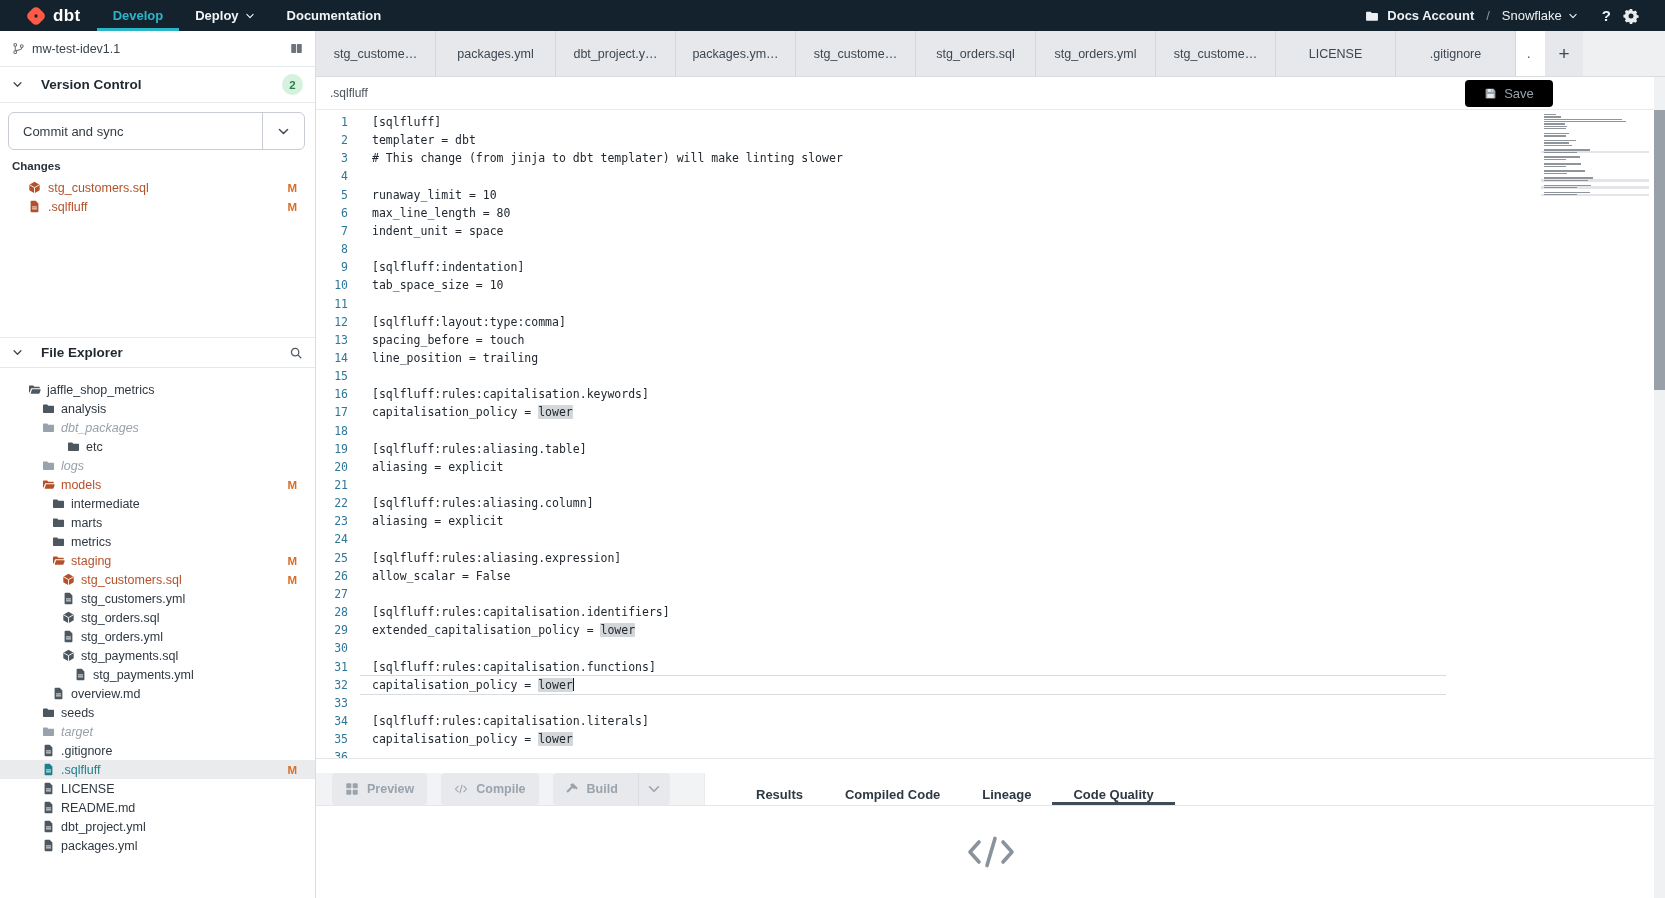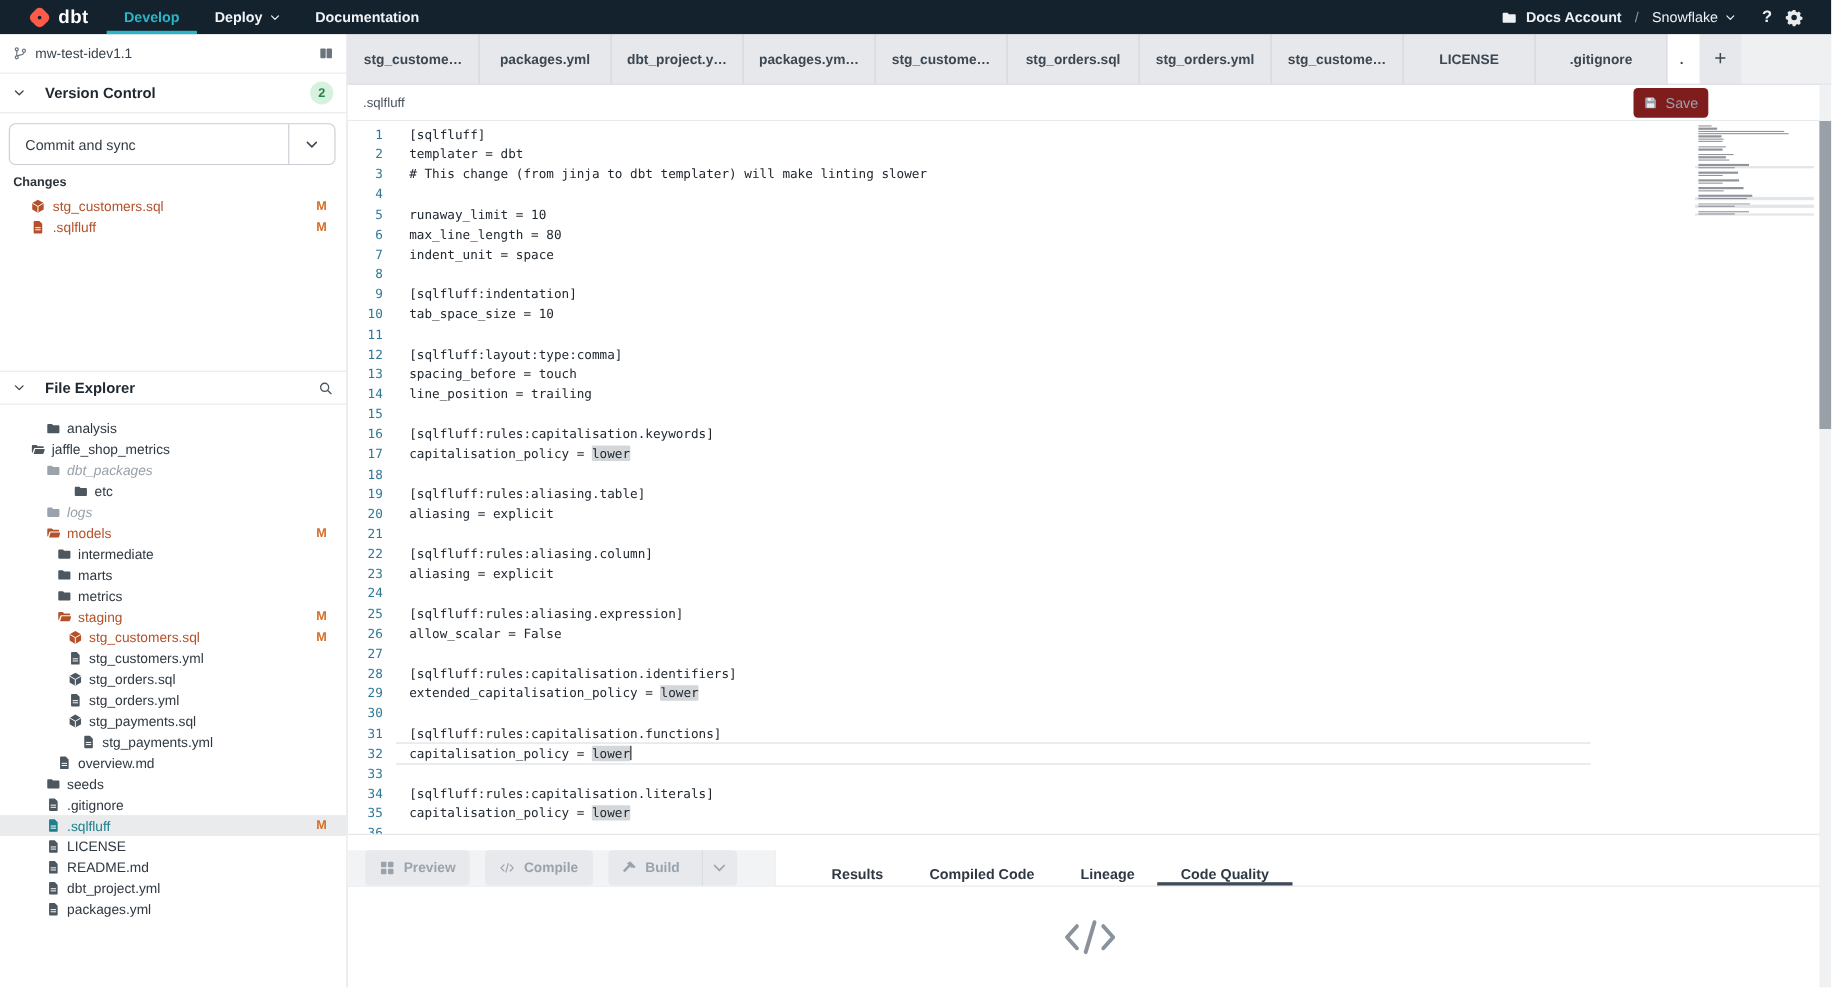--- a/index.html
+++ b/index.html
@@ -68,32 +68,32 @@
   .trow.muted .ic{color:#9aa2ab}
   .trow.mod{color:#b5512a}
   .trow.mod .ic{color:#b5512a}
   .trow.selected{background:#e9ebed;color:#1e808f}
   .trow.selected .ic{color:#1e808f}
 
   
   .tabbar{position:absolute;left:316px;top:31px;width:1349px;height:46px;background:#e6e8eb;
           display:flex;border-bottom:1px solid #dadde0;z-index:20}
   .etab{width:120px;flex:0 0 auto;border-right:1px solid #d2d6d9;display:flex;align-items:center;
-        justify-content:center;font-size:12.5px;font-weight:bold;color:#3c4752;cursor:pointer;
+        justify-content:center;font-size:12.5px;font-weight:normal;color:#3c4752;cursor:pointer;
         white-space:nowrap;overflow:hidden}
   .etab.partial{width:29px;background:#fff;justify-content:flex-start;padding-left:11px;border-right:none}
   .tab-add{width:38px;display:flex;align-items:center;justify-content:center;font-size:19px;
            color:#3f4a54;cursor:pointer}
   .tabbar-fill{flex:1;background:#eef0f2}
 
   
   .edheader{position:absolute;left:316px;top:77px;width:1349px;height:33px;background:#fff;
             border-bottom:1px solid #e8eaec;display:flex;align-items:center;padding-left:14px;
             font-size:12px;color:#4a545e;z-index:15}
-  .save-btn{position:absolute;right:112px;top:3px;width:68px;height:27px;background:#7f1d1d;
+  .save-btn{position:absolute;right:112px;top:3px;width:88px;height:27px;background:#000000;
             border-radius:4px;display:flex;align-items:center;justify-content:center;gap:7px;
             color:#98a2ab;font-size:13px;cursor:default}
   .save-btn .ic{color:#98a2ab}
 
   
   .editor{position:absolute;left:316px;top:110px;width:1349px;height:648px;background:#fff;
           font-family:"DejaVu Sans Mono","Liberation Mono",monospace;font-size:11.5px;z-index:5}
   .cl{position:absolute;left:0;right:0;height:18.15px;line-height:18.15px;white-space:pre}
   .num{position:absolute;left:0;width:32px;text-align:right;color:#2e7797}
   .txt{position:absolute;left:56px;color:#212830}
@@ -267,37 +267,37 @@
         </span>
       <span>File Explorer</span>
       <span class="search ic">
           <svg viewBox="0 0 16 16" fill="none" stroke="currentColor" stroke-width="1.4">
             <circle cx="7" cy="7" r="4.2"></circle>
             <path d="M10.2 10.2L14 14"></path>
           </svg>
         </span>
     </div>
     <div id="file-tree">
-        <div class="trow" style="padding-left:42px">
-          <span class="ic">
-            <svg viewBox="0 0 16 16">
-              <path fill="currentColor" d="M1.2 4.2c0-.7.5-1.2 1.2-1.2h3.4c.4 0 .7.1.9.4l1 1.1h5.9c.7 0 1.2.5 1.2 1.2v6.5c0 .7-.5 1.2-1.2 1.2H2.4c-.7 0-1.2-.5-1.2-1.2V4.2z"></path>
-            </svg>
-          </span>
-          <span>analysis</span>
-        </div>
         <div class="trow" style="padding-left:28px">
           <span class="ic">
             <svg viewBox="0 0 16 16">
               <path fill="currentColor" d="M1.2 4.2c0-.7.5-1.2 1.2-1.2h3.4c.4 0 .7.1.9.4l1 1.1h5.6c.7 0 1.2.5 1.2 1.2v.8H4.7c-.6 0-1.1.4-1.3 1L2 11.9c-.5-.1-.8-.6-.8-1.1V4.2z"></path>
               <path fill="currentColor" d="M4.9 7.6h9.8c.6 0 1 .6.8 1.2l-1.2 3.6c-.2.5-.6.8-1.1.8H3.2l1.7-5.6z"></path>
             </svg>
           </span>
           <span>jaffle_shop_metrics</span>
         </div>
+        <div class="trow" style="padding-left:42px">
+          <span class="ic">
+            <svg viewBox="0 0 16 16">
+              <path fill="currentColor" d="M1.2 4.2c0-.7.5-1.2 1.2-1.2h3.4c.4 0 .7.1.9.4l1 1.1h5.9c.7 0 1.2.5 1.2 1.2v6.5c0 .7-.5 1.2-1.2 1.2H2.4c-.7 0-1.2-.5-1.2-1.2V4.2z"></path>
+            </svg>
+          </span>
+          <span>analysis</span>
+        </div>
         <div class="trow muted" style="padding-left:42px">
           <span class="ic">
             <svg viewBox="0 0 16 16">
               <path fill="currentColor" d="M1.2 4.2c0-.7.5-1.2 1.2-1.2h3.4c.4 0 .7.1.9.4l1 1.1h5.9c.7 0 1.2.5 1.2 1.2v6.5c0 .7-.5 1.2-1.2 1.2H2.4c-.7 0-1.2-.5-1.2-1.2V4.2z"></path>
             </svg>
           </span>
           <span>dbt_packages</span>
         </div>
         <div class="trow" style="padding-left:67px">
           <span class="ic">
@@ -427,20 +427,28 @@
           </span>
           <span>overview.md</span>
         </div>
         <div class="trow" style="padding-left:42px">
           <span class="ic">
             <svg viewBox="0 0 16 16">
               <path fill="currentColor" d="M1.2 4.2c0-.7.5-1.2 1.2-1.2h3.4c.4 0 .7.1.9.4l1 1.1h5.9c.7 0 1.2.5 1.2 1.2v6.5c0 .7-.5 1.2-1.2 1.2H2.4c-.7 0-1.2-.5-1.2-1.2V4.2z"></path>
             </svg>
           </span>
           <span>seeds</span>
+        </div>
+        <div class="trow muted" style="padding-left:42px">
+          <span class="ic">
+            <svg viewBox="0 0 16 16">
+              <path fill="currentColor" d="M1.2 4.2c0-.7.5-1.2 1.2-1.2h3.4c.4 0 .7.1.9.4l1 1.1h5.9c.7 0 1.2.5 1.2 1.2v6.5c0 .7-.5 1.2-1.2 1.2H2.4c-.7 0-1.2-.5-1.2-1.2V4.2z"></path>
+            </svg>
+          </span>
+          <span>target</span>
         </div>
         <div class="trow" style="padding-left:42px">
           <span class="ic">
             <svg viewBox="0 0 16 16">
               <path fill="currentColor" d="M3.2 2c0-.6.4-1 1-1h5.3l3.3 3.3V14c0 .6-.4 1-1 1H4.2c-.6 0-1-.4-1-1V2z"></path>
               <rect x="5" y="8" width="6" height="1.1" fill="#fff"></rect>
               <rect x="5" y="10.4" width="6" height="1.1" fill="#fff"></rect>
             </svg>
           </span>
           <span>.gitignore</span>

